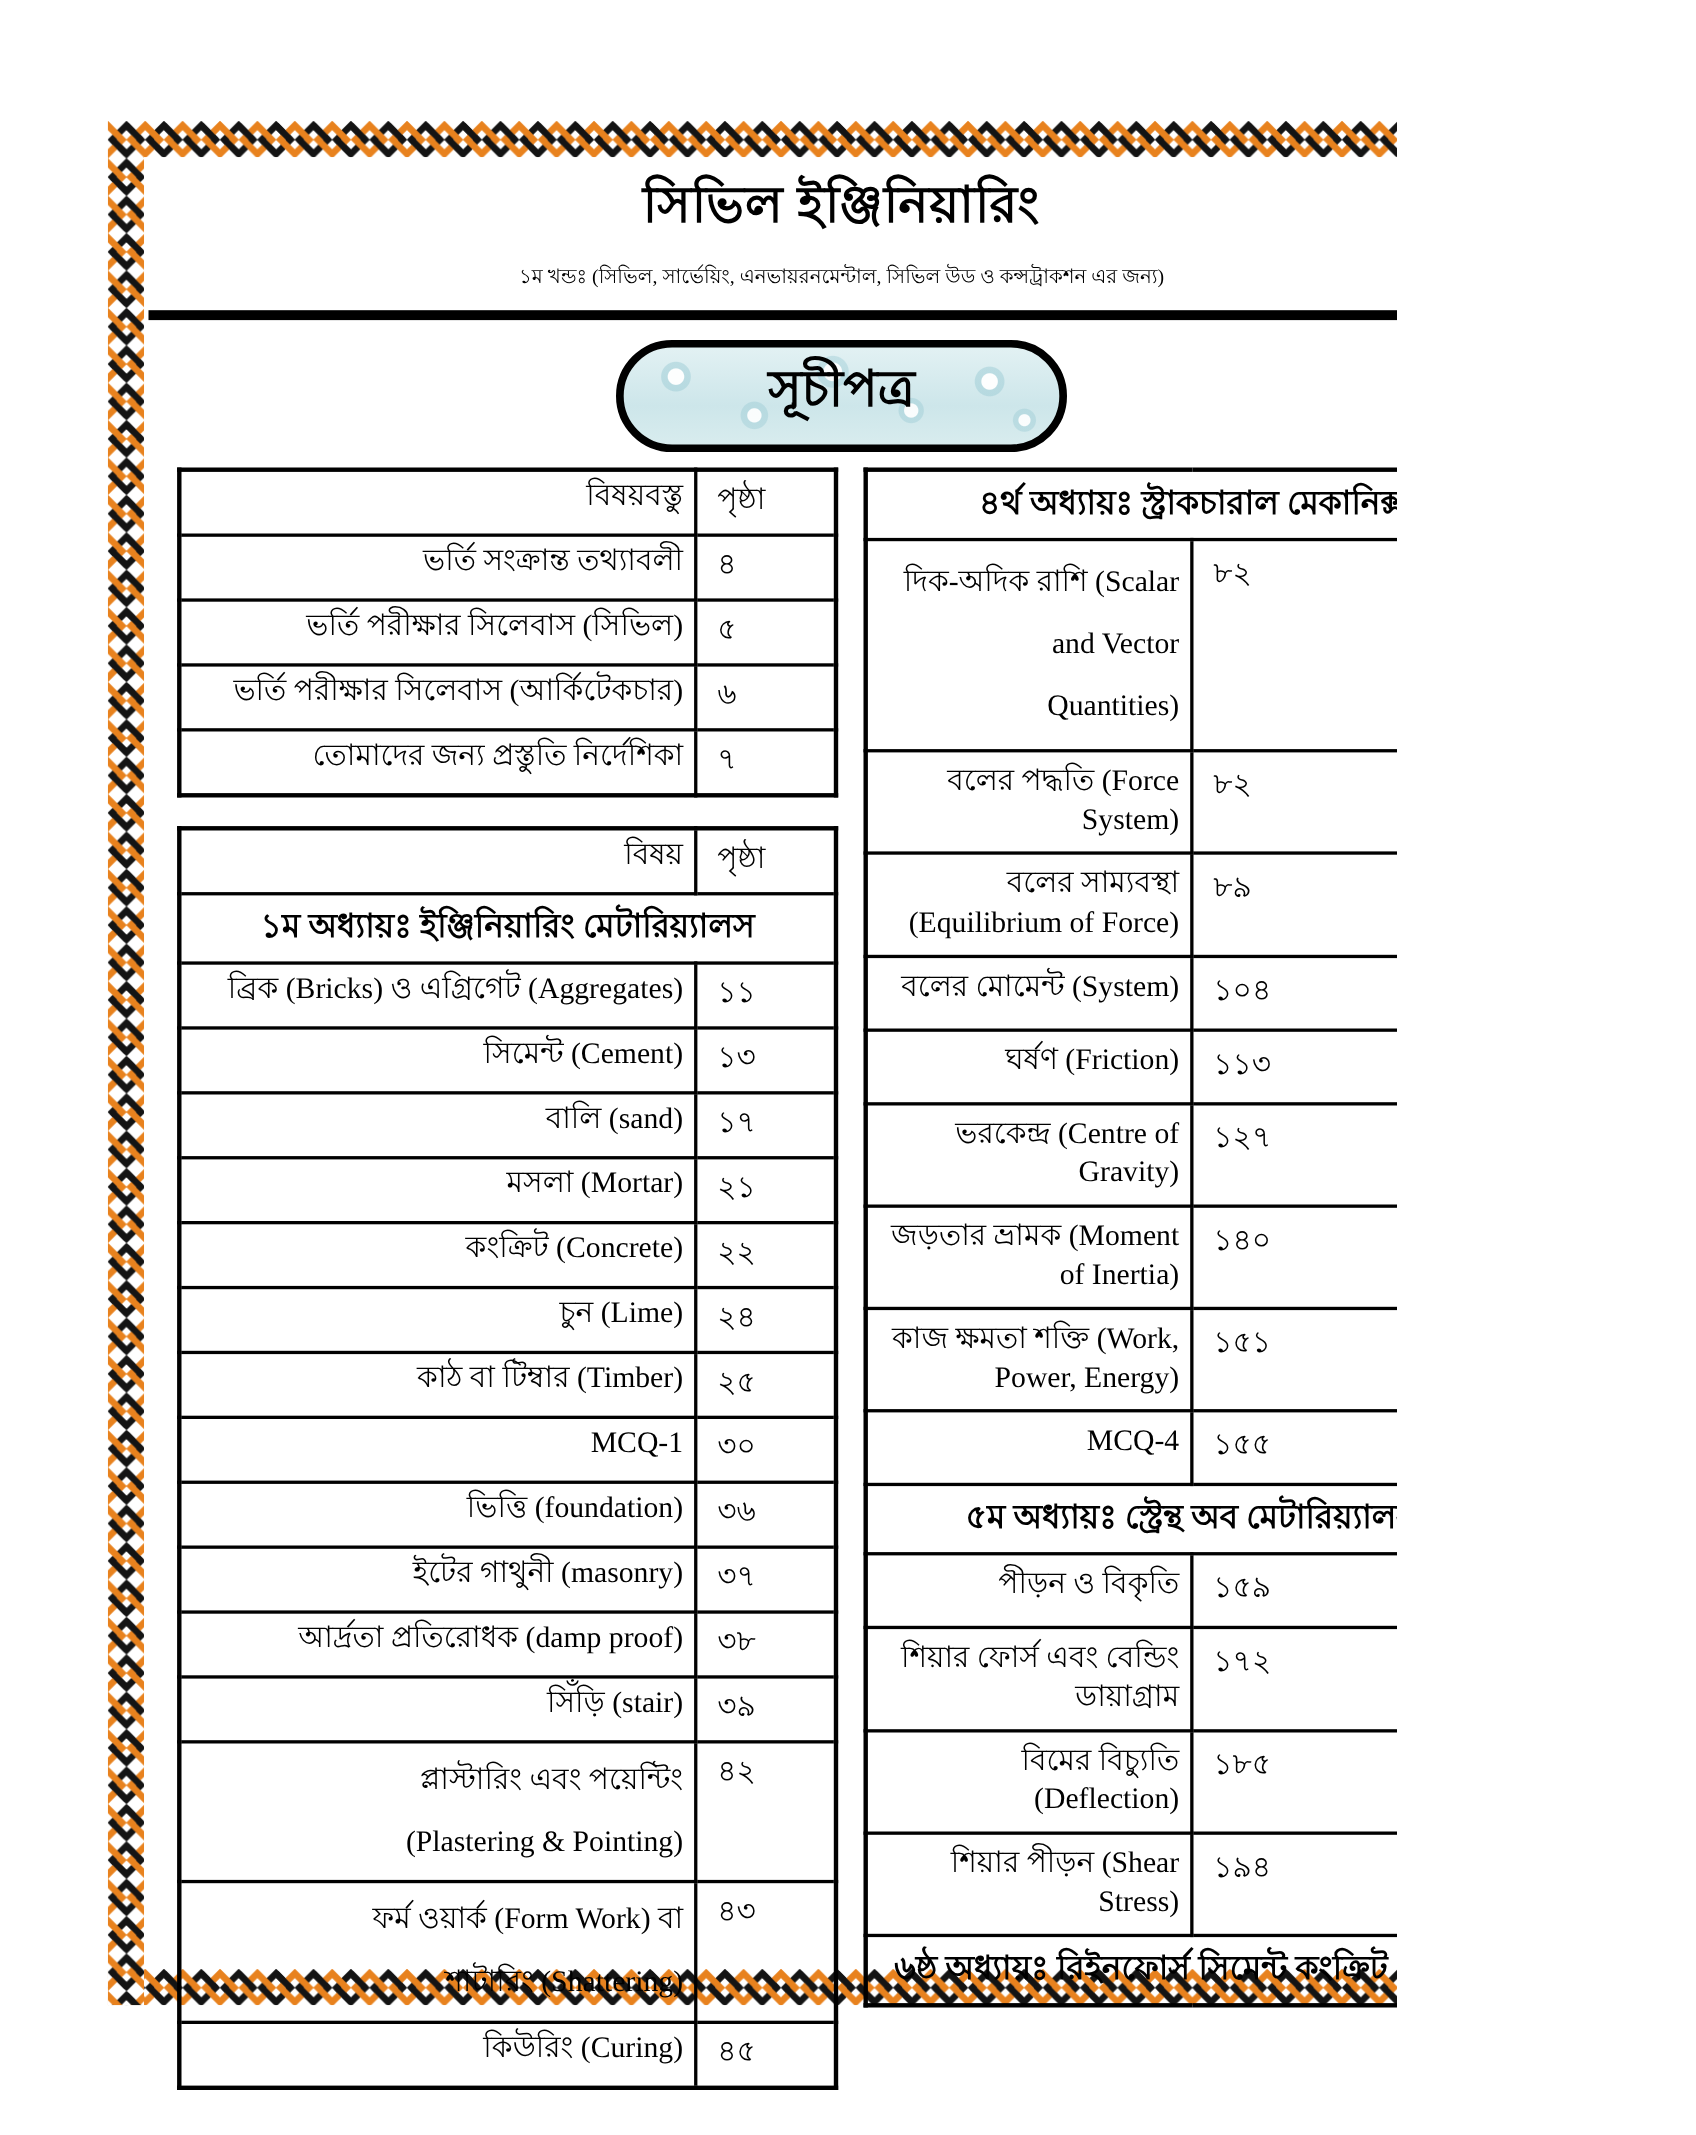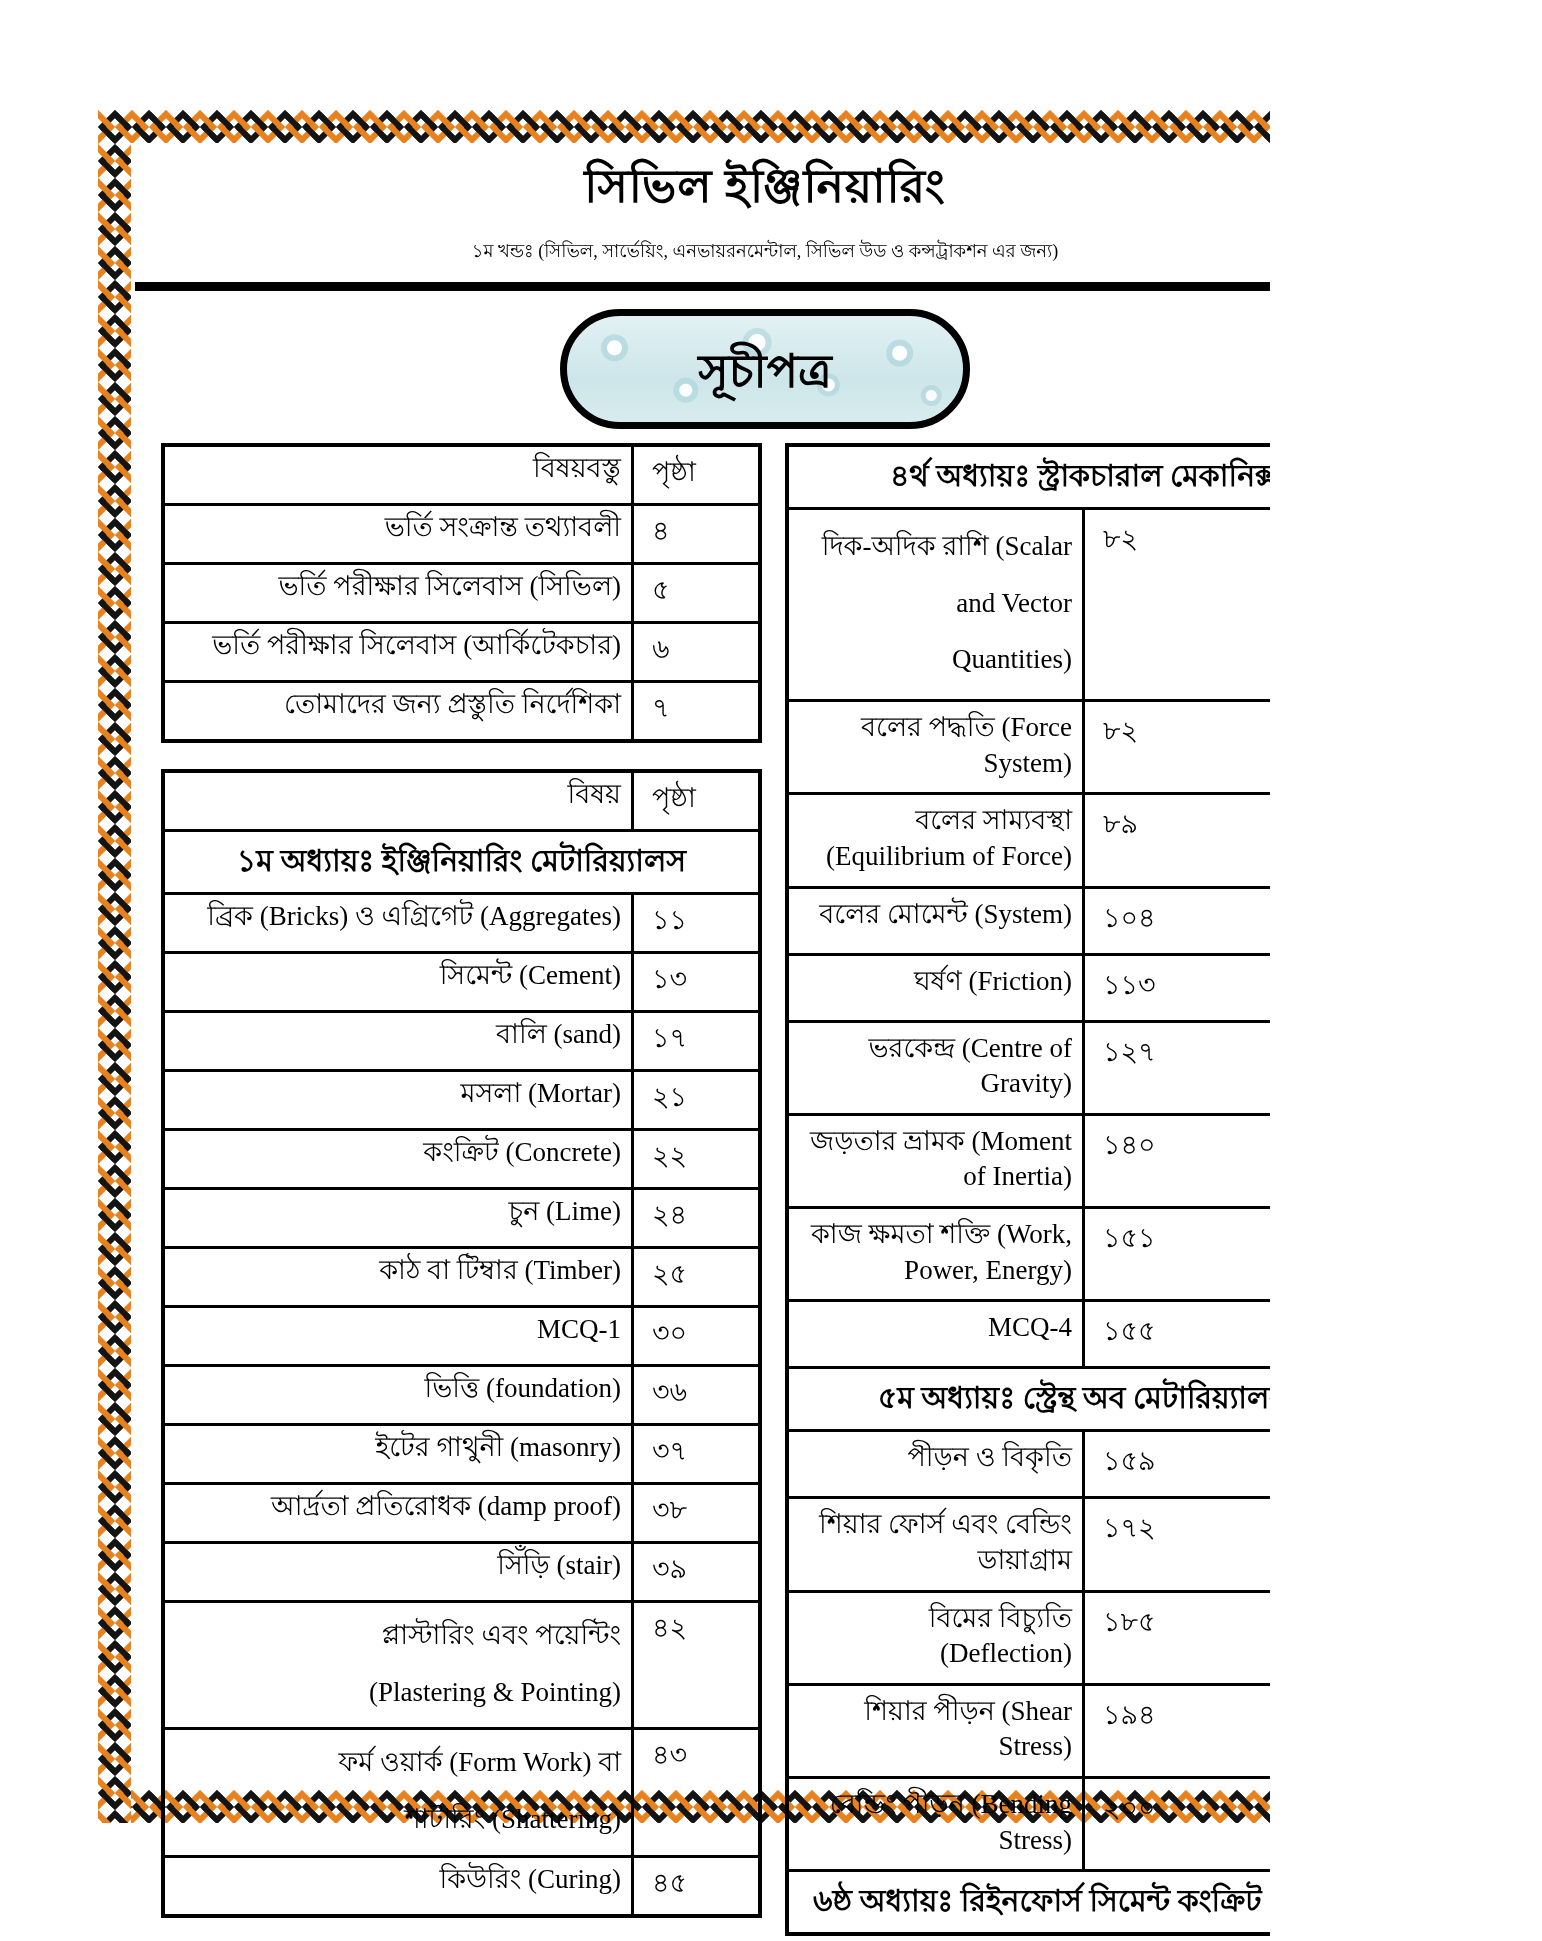--- a/index.html
+++ b/index.html
@@ -20,21 +20,21 @@
   .strip-right {left:1399px;top:110px;  width:33px;   height:1713px;}
 
   
   .content{position:absolute;left:131px;top:143px;width:1268px;}
   .book-title{margin-top:8px;text-align:center;font-size:46px;font-weight:bold;letter-spacing:1px;}
   .book-subtitle{margin-top:10px;text-align:center;font-size:18px;}
   .divider{height:9px;background:#000;margin:14px 4px 18px 4px;}
   .badge-wrap{text-align:center;margin-top:2px;}
   .badge{
     display:inline-block;min-width:410px;box-sizing:border-box;
-    padding:20px 34px 10px 34px;
+    padding:2px 34px 10px 34px;
     border:7px solid #000;border-radius:60px;
     font-size:46px;font-weight:bold;
     background-color:#d8ecee;
     background-image:
       radial-gradient(circle at 12% 30%, rgba(255,255,255,0.95) 0 7px, rgba(150,200,210,0.45) 8px 13px, rgba(216,236,238,0) 14px),
       radial-gradient(circle at 30% 70%, rgba(255,255,255,0.9) 0 6px, rgba(150,200,210,0.4) 7px 12px, rgba(216,236,238,0) 13px),
       radial-gradient(circle at 48% 25%, rgba(255,255,255,0.9) 0 8px, rgba(150,200,210,0.4) 9px 14px, rgba(216,236,238,0) 15px),
       radial-gradient(circle at 66% 65%, rgba(255,255,255,0.9) 0 6px, rgba(150,200,210,0.4) 7px 11px, rgba(216,236,238,0) 12px),
       radial-gradient(circle at 84% 35%, rgba(255,255,255,0.95) 0 7px, rgba(150,200,210,0.45) 8px 13px, rgba(216,236,238,0) 14px),
       radial-gradient(circle at 92% 75%, rgba(255,255,255,0.9) 0 5px, rgba(150,200,210,0.4) 6px 10px, rgba(216,236,238,0) 11px),
@@ -274,24 +274,20 @@
               </tr>
               <tr>
                 <td class="title-cell">বিমের বিচ্যুতি (Deflection)</td>
                 <td class="page-cell">১৮৫</td>
               </tr>
               <tr>
                 <td class="title-cell">শিয়ার পীড়ন (Shear Stress)</td>
                 <td class="page-cell">১৯৪</td>
               </tr>
               <tr>
-                <td class="title-cell">বেন্ডিং পীড়ন (Bending Stress)</td>
-                <td class="page-cell">২০০</td>
-              </tr>
-              <tr>
                 <td class="section-cell" colspan="2">৬ষ্ঠ অধ্যায়ঃ রিইনফোর্স সিমেন্ট কংক্রিট (RCC)</td>
               </tr>
             </tbody>
         </table>
       </div>
 
     </div>
 
   </div>
 </div>

